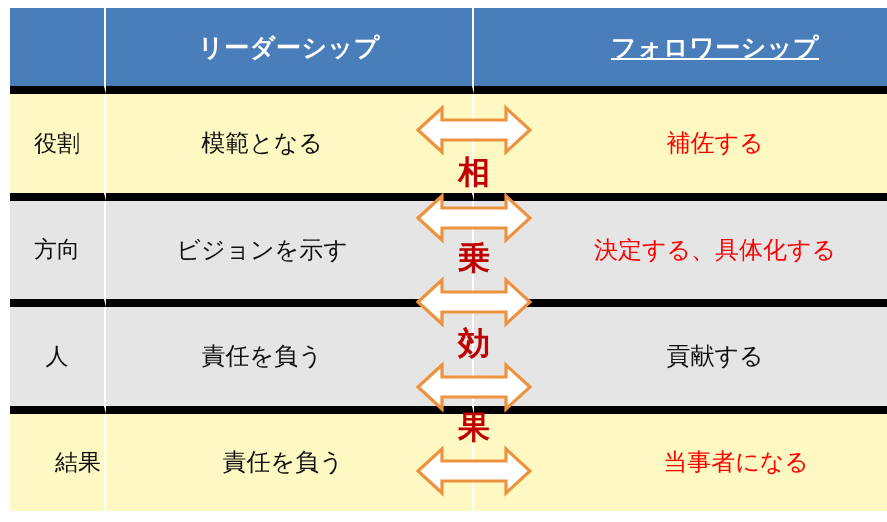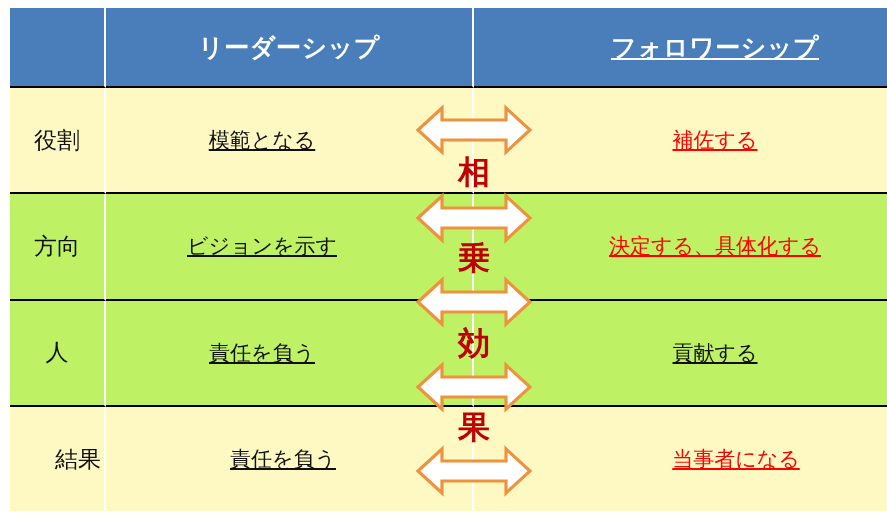--- a/index.html
+++ b/index.html
@@ -33,21 +33,21 @@
     table-layout: fixed;
   }
 
   .cmp-table td,
   .cmp-table th {
     padding: 0;
     margin: 0;
     vertical-align: middle;
     text-align: center;
     border-right: 2px solid #ffffff;
-    border-bottom: 2px solid #000000;
+    border-bottom: 8px solid #000000;
     font-weight: normal;
   }
   .cmp-table td:last-child,
   .cmp-table th:last-child { border-right: none; }
   .cmp-table tr:last-child td { border-bottom: none; padding-left: 42px; }
 
   
   .col-label  { width: 94px; }
   .col-lead   { width: 366px; }
   .col-follow { width: 482px; text-decoration: underline; }
@@ -58,34 +58,33 @@
     background: #4A7EBB;
     color: #ffffff;
     font-size: 25px;
     font-weight: bold;
     letter-spacing: 0.5px;
   }
   .hdr-blank { background: #4A7EBB; }
 
   
   .band-dark  td { background: #fef9c3; }
-  .band-light td { background: #bef264; }
+  .band-light td { background: #e5e5e5; }
 
   .cmp-table tbody td { height: 83px; }
 
   .rowlabel {
     font-size: 23px;
     color: #101010;
     font-weight: normal;
   }
   .cell-text {
-    font-size: 21px;
+    font-size: 24px;
     color: #101010;
     line-height: 1.28;
-    text-decoration: underline;
   }
   .cell-text.accent { color: #FF0000; }
   .cell-text .l2 { display: block; }
 
   
   .lead-inner {
     padding-right: 54px;
   }
 
   

